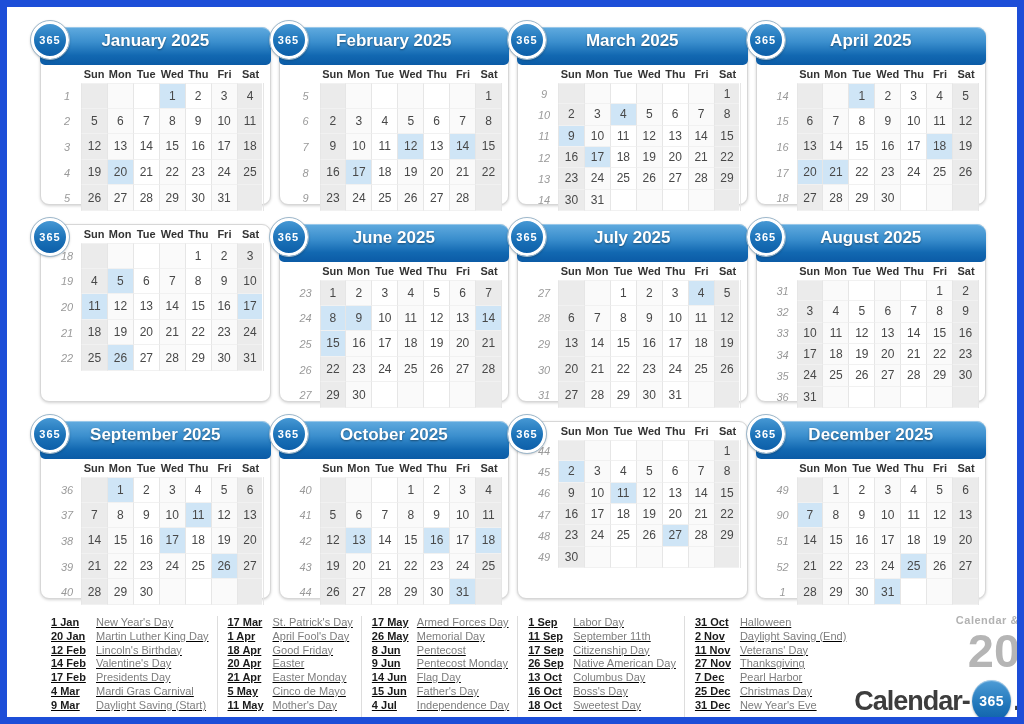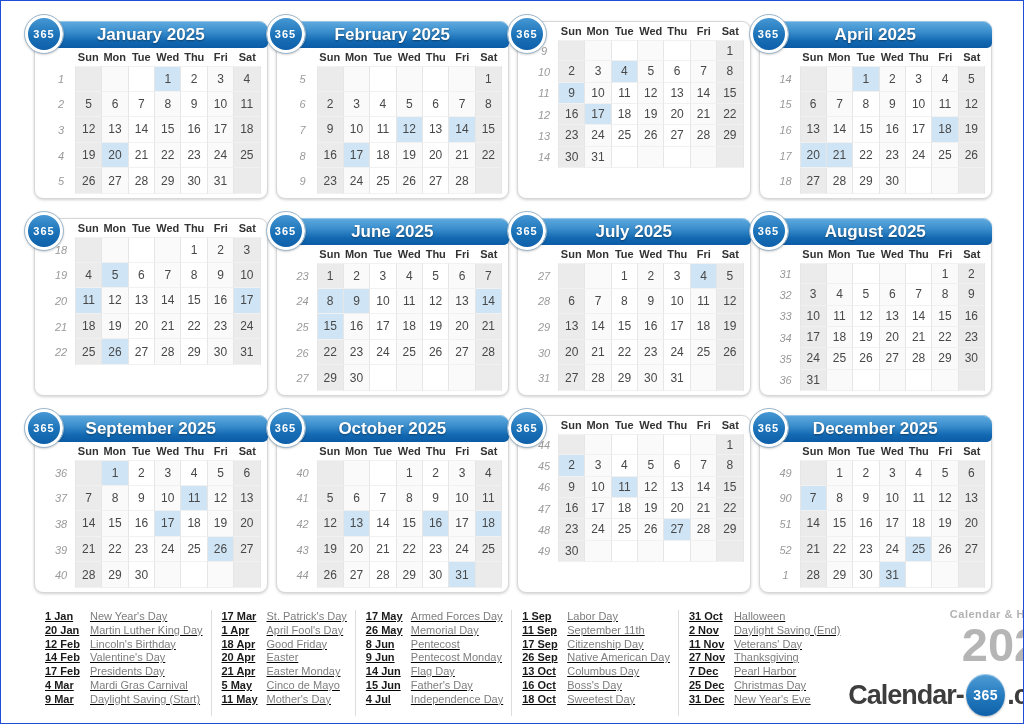--- a/index.html
+++ b/index.html
@@ -1,30 +1,30 @@
 <!DOCTYPE html>
 <html><head>
 <meta charset="utf-8">
 <style>
   * { margin:0; padding:0; box-sizing:border-box; }
   html,body { background:#fff; }
   body { font-family:"Liberation Sans", sans-serif; width:1024px; height:724px; }
-  .page { width:1024px; height:724px; border:1px solid #1d4ed8; background:#fff; overflow:hidden; }
+  .page { width:1024px; height:724px; border:7px solid #1d4ed8; background:#fff; overflow:hidden; }
 
   
   .months-grid {
     display:grid;
     grid-template-columns:repeat(4,1fr);
     column-gap:8px; row-gap:19px;
     padding:20px 31px 0 33px;
   }
   .month { position:relative; height:178px; background:#fff; border:1px solid #d7d7d7;
            border-radius:9px; box-shadow:0 1px 3px rgba(0,0,0,.18); }
   .month-header {
-    position:relative; margin:-1px -1px 0 -1px; height:27px;
+    position:relative; margin:-1px -1px 0 -1px; height:38px;
     border-radius:9px 9px 5px 5px;
     background:linear-gradient(180deg,#61abdf 0%, #3a8ecd 40%, #1268b1 75%, #0b5ba6 100%);
     color:#fff; font-size:17px; font-weight:bold; text-align:center; line-height:27px;
     text-shadow:0 1px 2px rgba(0,0,0,.4);
     box-shadow:inset 0 1px 0 rgba(255,255,255,.35);
   }
   .month-badge {
     position:absolute; left:-10px; top:-7px; width:38px; height:38px; border-radius:50%;
     background:linear-gradient(180deg,#4698d4 0%, #1b72b8 55%, #0d5fa9 100%);
     border:3px solid #fff; outline:1px solid #9db8cc;
@@ -224,20 +224,21 @@
                 <span class="cell">27</span>
                 <span class="cell alt">28</span>
                 <span class="cell weekend"></span>
               </div>
             </div>
           </div>
         </div>
       </div>
       <div class="month">
         <div class="month-badge">365</div>
+        <div class="month-header">March 2025</div>
         <div class="month-body">
           <div class="dow-row">
             <span class="wn-spacer"></span>
             <span class="dow">Sun</span>
             <span class="dow">Mon</span>
             <span class="dow">Tue</span>
             <span class="dow">Wed</span>
             <span class="dow">Thu</span>
             <span class="dow">Fri</span>
             <span class="dow">Sat</span>

